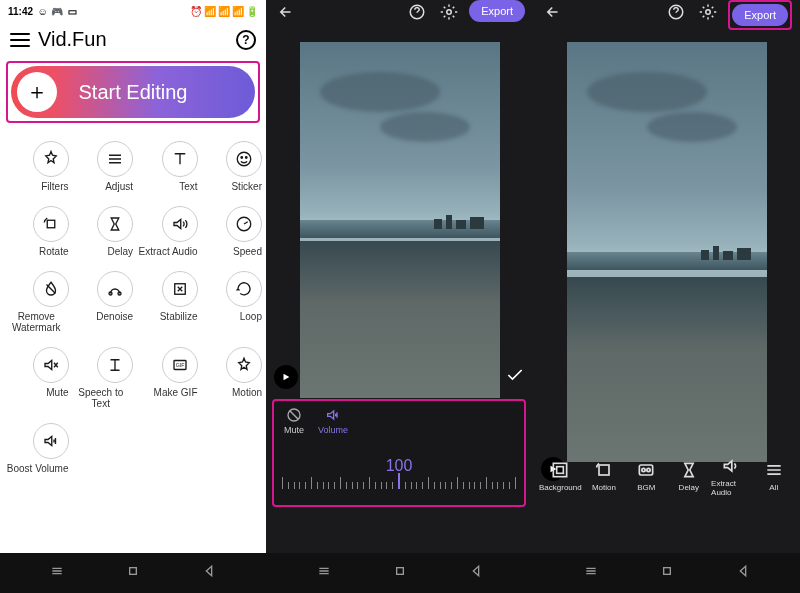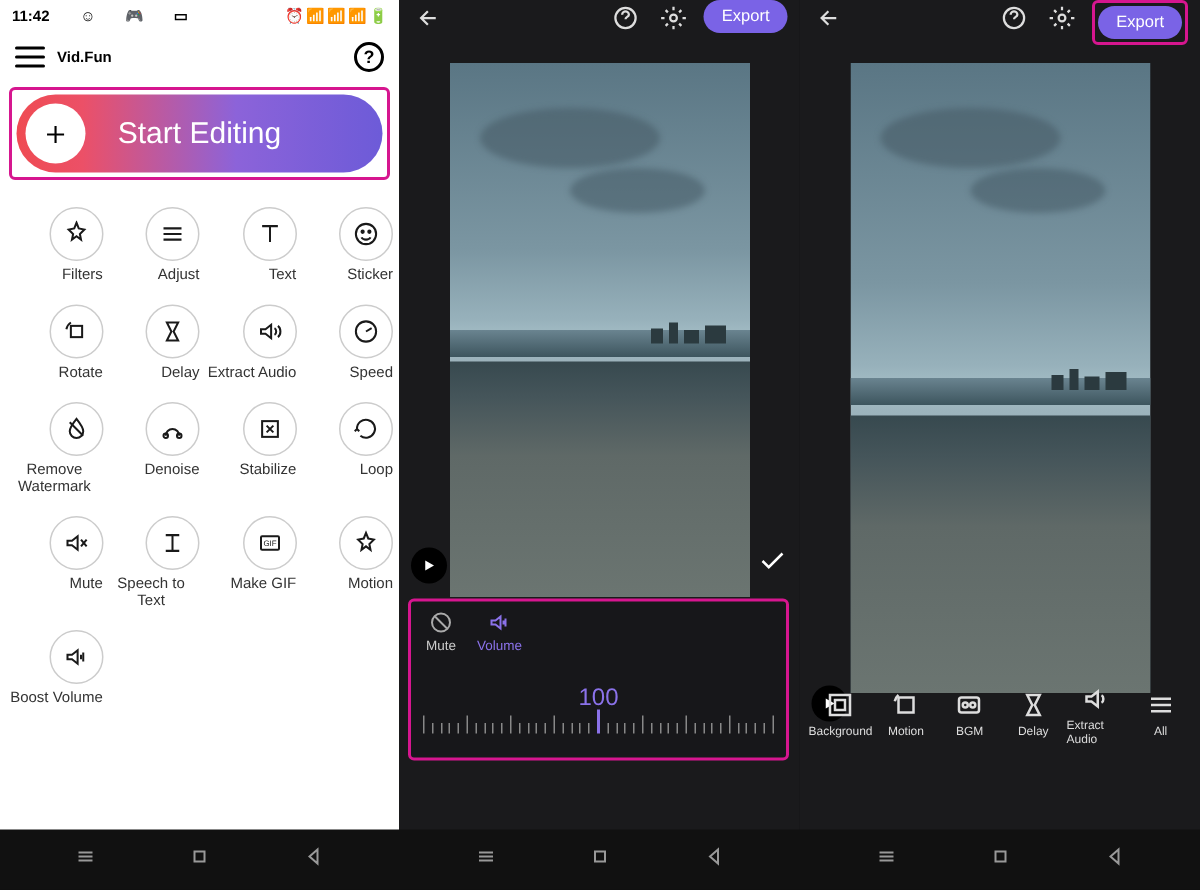--- a/index.html
+++ b/index.html
@@ -1,26 +1,26 @@
 <!DOCTYPE html>
 <html><head>
 <meta charset="utf-8">
 <style>
 *{box-sizing:border-box;margin:0;padding:0;font-family:-apple-system,BlinkMacSystemFont,Arial,sans-serif}
 body{width:800px;height:593px;background:#111;display:flex;flex-direction:column;overflow:hidden}
 .panels{display:flex;flex:1}
 .panel-left{width:266px;background:#fff;display:flex;flex-direction:column}
 .status-bar{height:22px;background:#fff;display:flex;align-items:center;justify-content:space-between;padding:0 8px;font-size:10px;font-weight:600}
-.status-left{display:flex;align-items:center;gap:20px}
+.status-left{display:flex;align-items:center;gap:4px}
 .status-right{display:flex;align-items:center;gap:3px}
 .status-ico{width:11px;height:11px;display:inline-flex;align-items:center;justify-content:center}
 .header{display:flex;align-items:center;padding:6px 10px 4px}
 .hamburger{width:20px;height:14px;display:flex;flex-direction:column;justify-content:space-between;margin-right:8px}
 .hamburger span{height:2px;background:#000;border-radius:1px}
-.app-title{font-size:10px;font-weight:700;flex:1}
+.app-title{font-size:20px;font-weight:400;flex:1}
 .help-ico{width:20px;height:20px;border:2px solid #000;border-radius:50%;display:flex;align-items:center;justify-content:center;font-size:12px;font-weight:700}
 .start-wrap{margin:6px 6px;border:2px solid #d6168f;border-radius:4px;padding:3px}
 .start-btn{height:52px;border-radius:26px;background:linear-gradient(90deg,#ef4b52 0%,#ec5067 18%,#8c63d9 60%,#6d5bd8 100%);display:flex;align-items:center;padding:0 6px;color:#fff}
 .plus-circle{width:40px;height:40px;border-radius:50%;background:#fff;display:flex;align-items:center;justify-content:center;font-size:22px;color:#000;font-weight:300}
 .start-label{flex:1;text-align:center;font-size:20px;margin-left:-40px}
 .quick-row{display:flex;gap:6px;padding:0 8px}
 .quick-btn{flex:1;height:34px;background:#fbeeee;border-radius:6px;display:flex;align-items:center;justify-content:center;gap:8px;font-size:13px}
 .tools-grid{display:flex;flex-wrap:wrap;padding:12px 4px 4px}
 .tool{width:25%;display:flex;flex-direction:column;align-items:flex-end;margin-bottom:14px;font-size:10px;text-align:center;color:#333}
 .tool-ico{width:36px;height:36px;border-radius:50%;border:1px solid #ccc;display:flex;align-items:center;justify-content:center;margin-bottom:4px}

